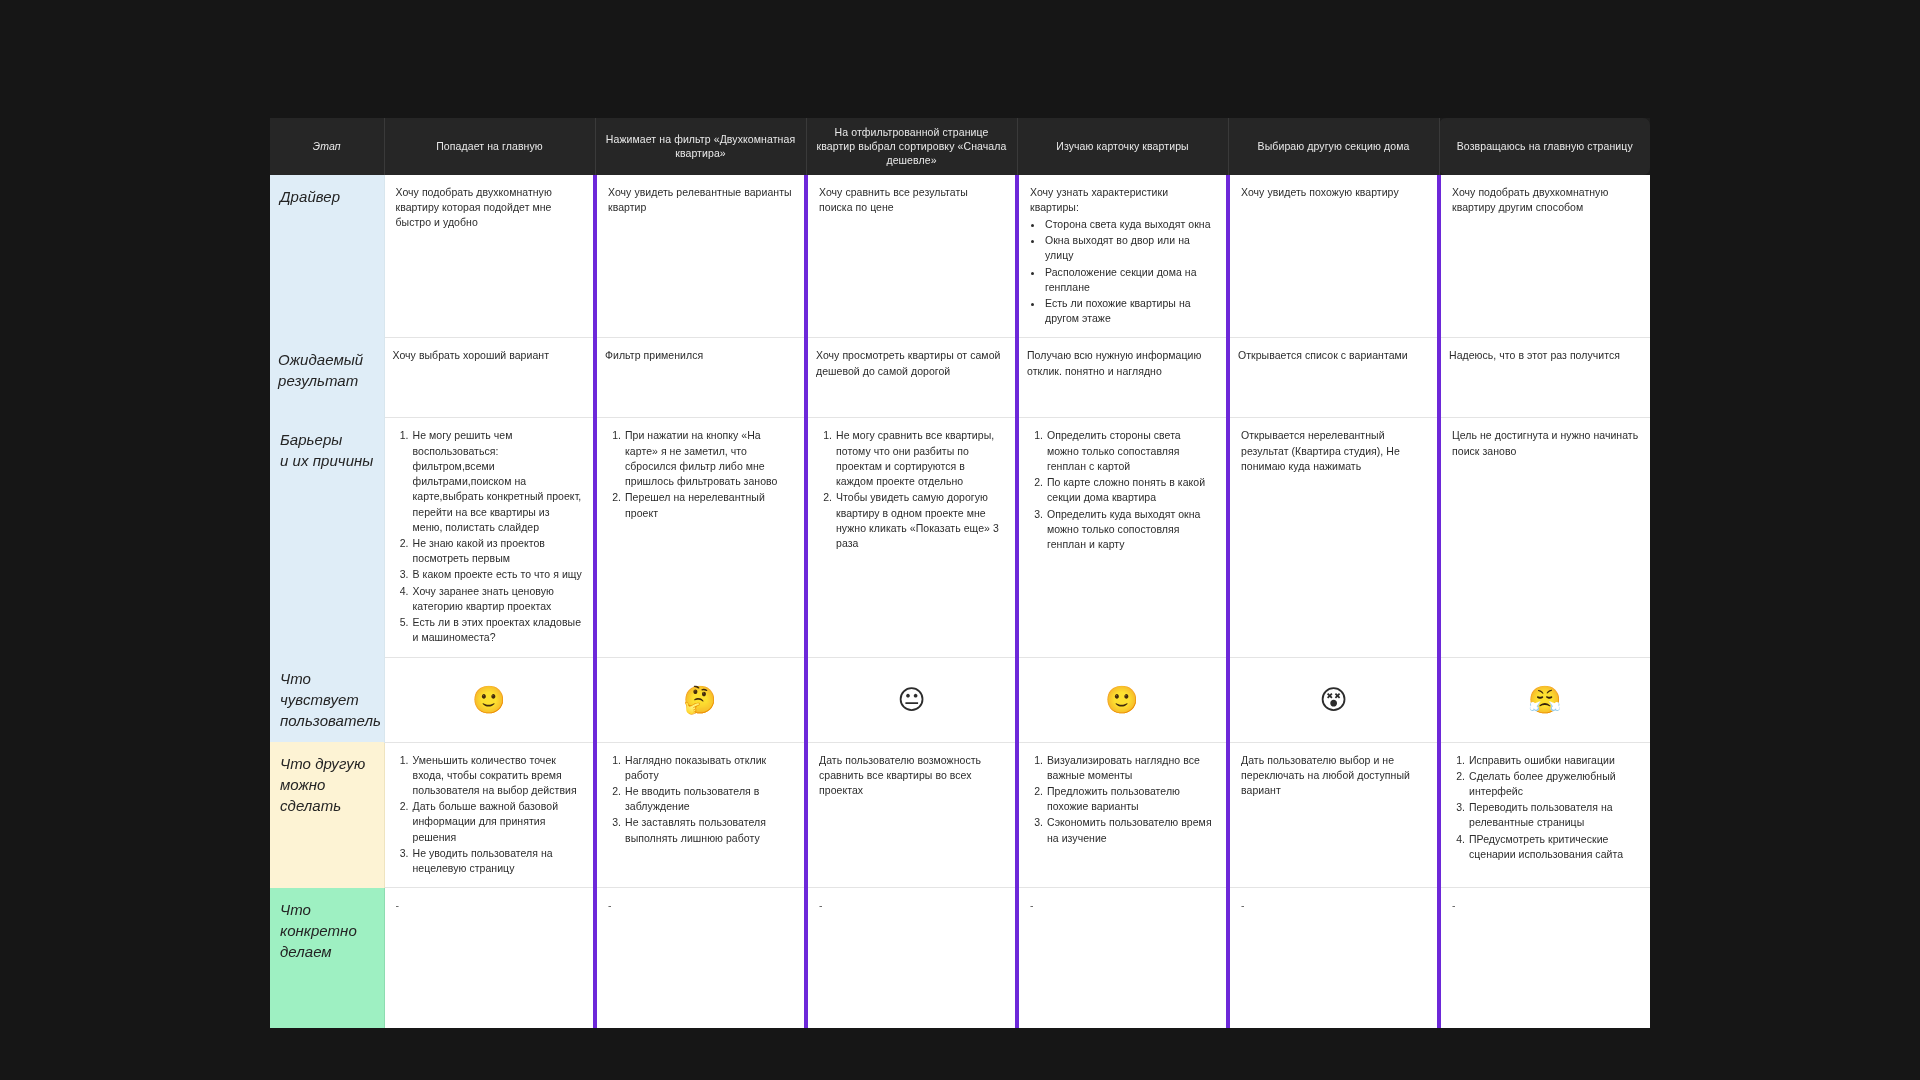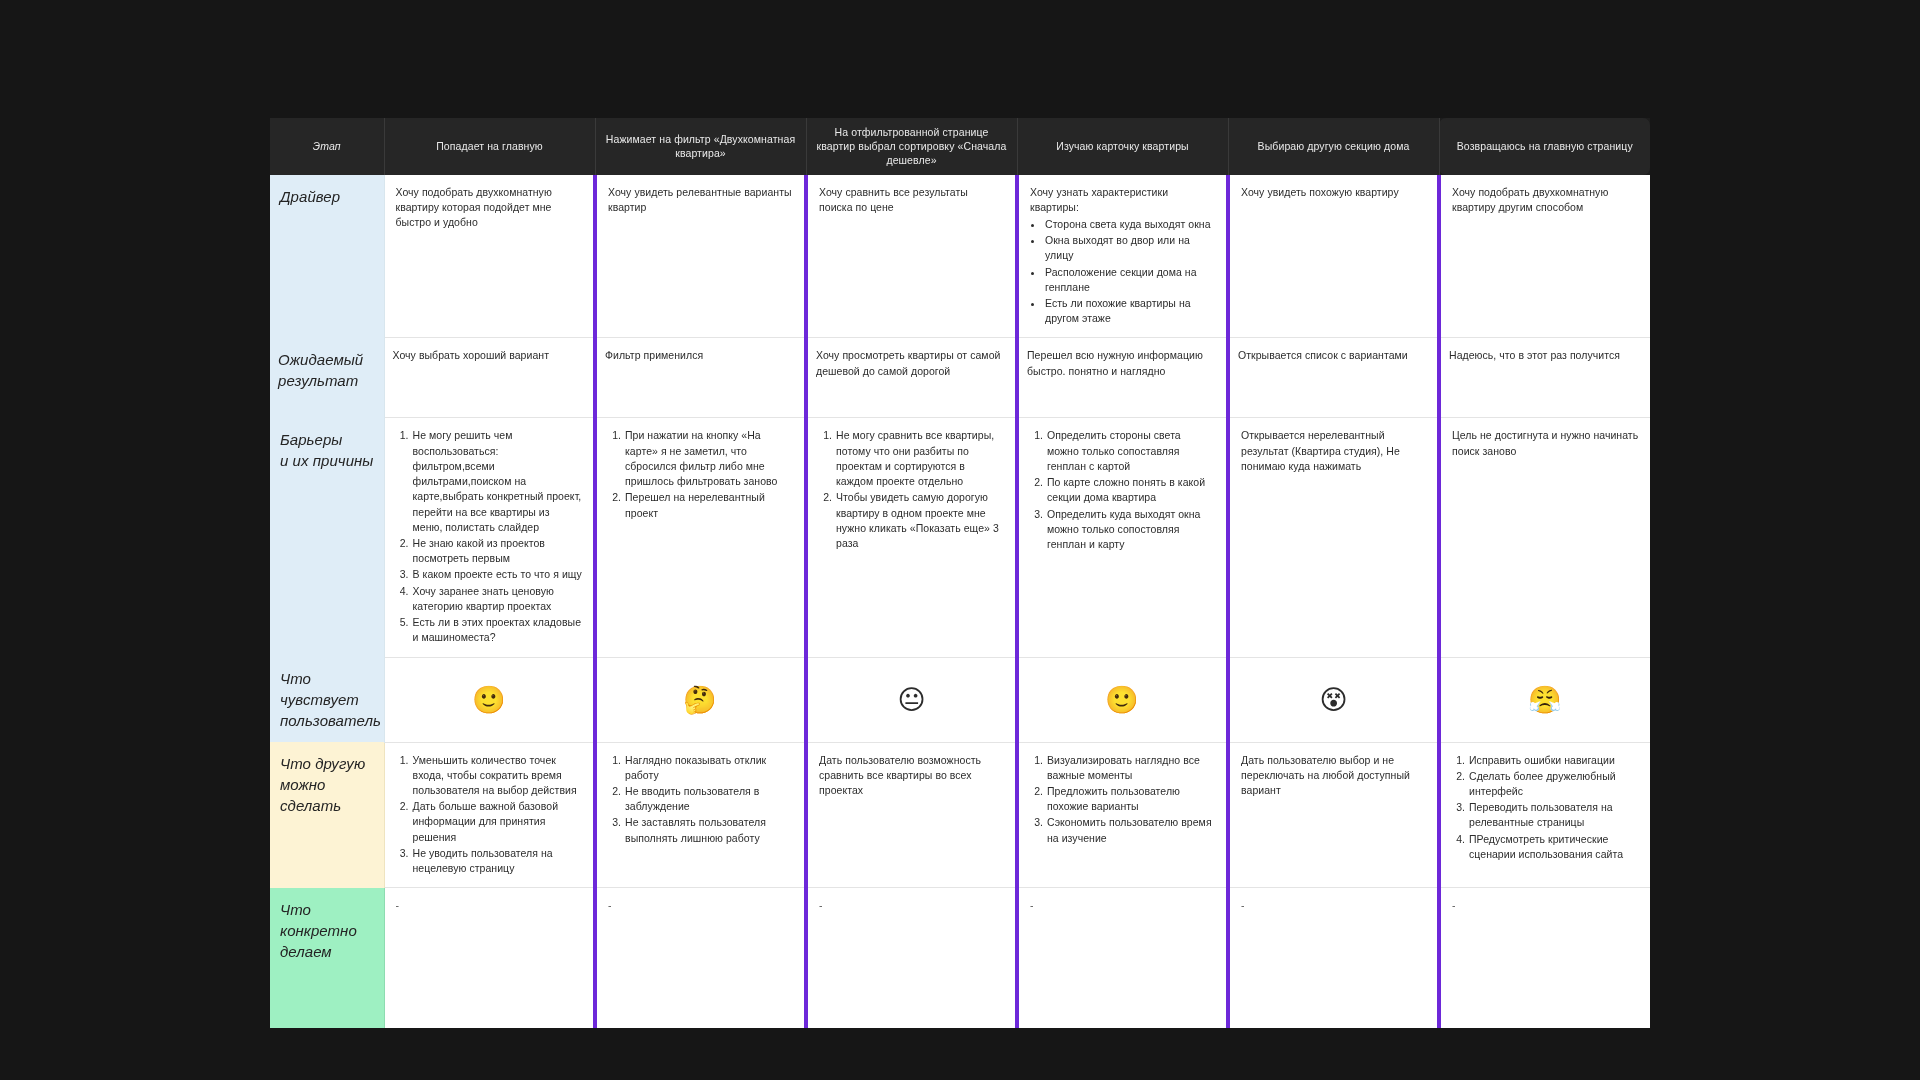--- a/index.html
+++ b/index.html
@@ -159,21 +159,21 @@
           <td>
             <p class="lead">Хочу выбрать хороший вариант</p>
           </td>
           <td>
             <p class="lead">Фильтр применился</p>
           </td>
           <td>
             <p class="lead">Хочу просмотреть квартиры от самой дешевой до самой дорогой</p>
           </td>
           <td>
-            <p class="lead">Перешел всю нужную информацию быстро. понятно и наглядно</p>
+            <p class="lead">Получаю всю нужную информацию отклик. понятно и наглядно</p>
           </td>
           <td>
             <p class="lead">Открывается список с вариантами</p>
           </td>
           <td>
             <p class="lead">Надеюсь, что в этот раз получится</p>
           </td>
         </tr>
         <tr class="r-barrier">
           <td class="rowlabel blue">Барьеры

